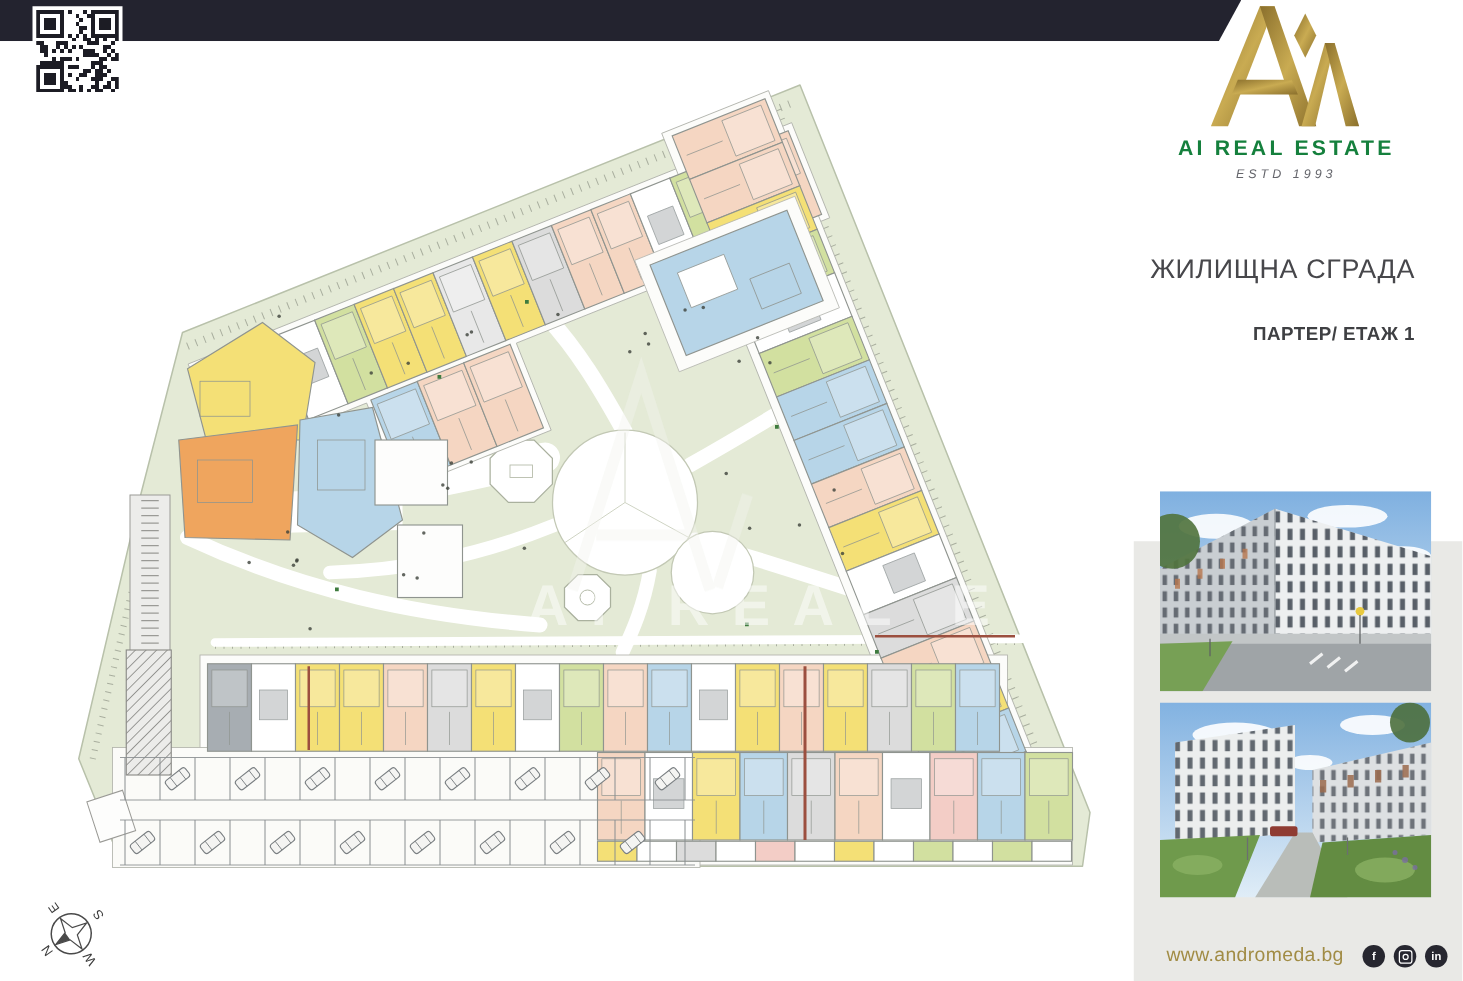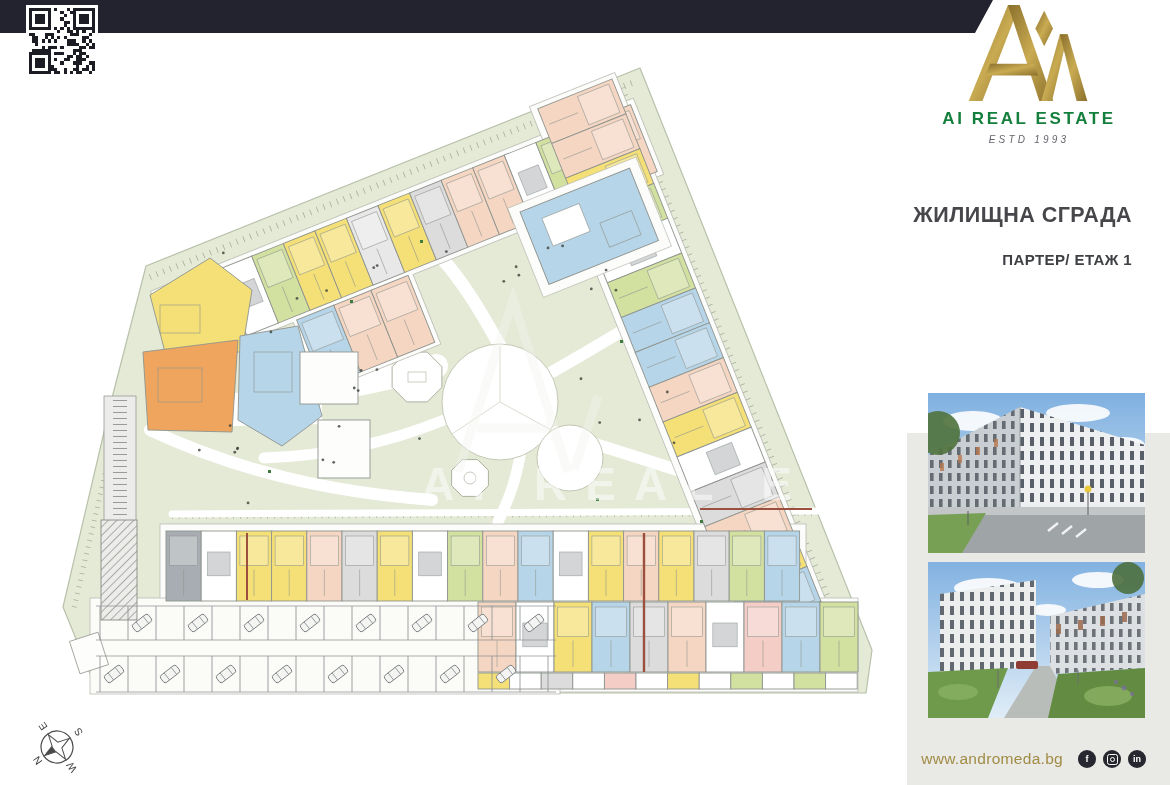--- a/index.html
+++ b/index.html
@@ -24,34 +24,34 @@
   .brand .mark{width:122px;height:100px;margin:0 auto;display:block;}
   .brand .name{
     margin-top:6px;font-size:17px;font-weight:bold;letter-spacing:2.6px;
     color:#15803d;white-space:nowrap;
   }
   .brand .estd{
     margin-top:5px;font-size:10px;letter-spacing:3.2px;color:#64656b;white-space:nowrap;font-style:italic;
   }
   
   .listing{right:38px;top:203px;text-align:right;z-index:35;}
-  .listing .title{font-size:21.5px;font-weight:700;color:#47474b;letter-spacing:.5px;}
-  .listing .floor{margin-top:23px;font-size:15px;font-weight:bold;color:#3f4043;letter-spacing:.4px;}
+  .listing .title{font-size:21.5px;font-weight:400;color:#47474b;letter-spacing:.5px;}
+  .listing .floor{margin-top:31px;font-size:15px;font-weight:bold;color:#3f4043;letter-spacing:.4px;}
   .listing .units{margin-top:7px;font-size:13.5px;color:#595b5e;line-height:16.5px;}
   
   .panel{left:907px;top:433px;width:263px;height:352px;background:#e9e9e6;z-index:5;}
   .photo{left:928px;width:217px;z-index:10;display:block;}
   .photo svg{display:block;width:100%;height:100%;}
   .photo1{top:393px;height:160px;}
   .photo2{top:562px;height:156px;}
   
   .footer{
     left:907px;top:750px;width:263px;height:30px;z-index:20;
-    display:flex;justify-content:flex-end;
-    padding-right:24px;box-sizing:border-box;gap:7px;
+    display:flex;align-items:center;justify-content:flex-end;
+    padding-right:12px;box-sizing:border-box;gap:7px;
   }
   .website{font-size:15.5px;color:#a18c45;letter-spacing:.3px;margin-right:8px;}
   .soc{
     width:18px;height:18px;border-radius:50%;background:#272730;color:#fff;
     display:flex;align-items:center;justify-content:center;
     font-size:9px;font-weight:bold;flex:0 0 auto;
   }
   .soc .ig{width:9px;height:9px;border:1.2px solid #fff;border-radius:2.5px;position:relative;}
   .soc .ig:after{content:"";position:absolute;left:2px;top:2px;width:3px;height:3px;border:1px solid #fff;border-radius:50%;}
   

